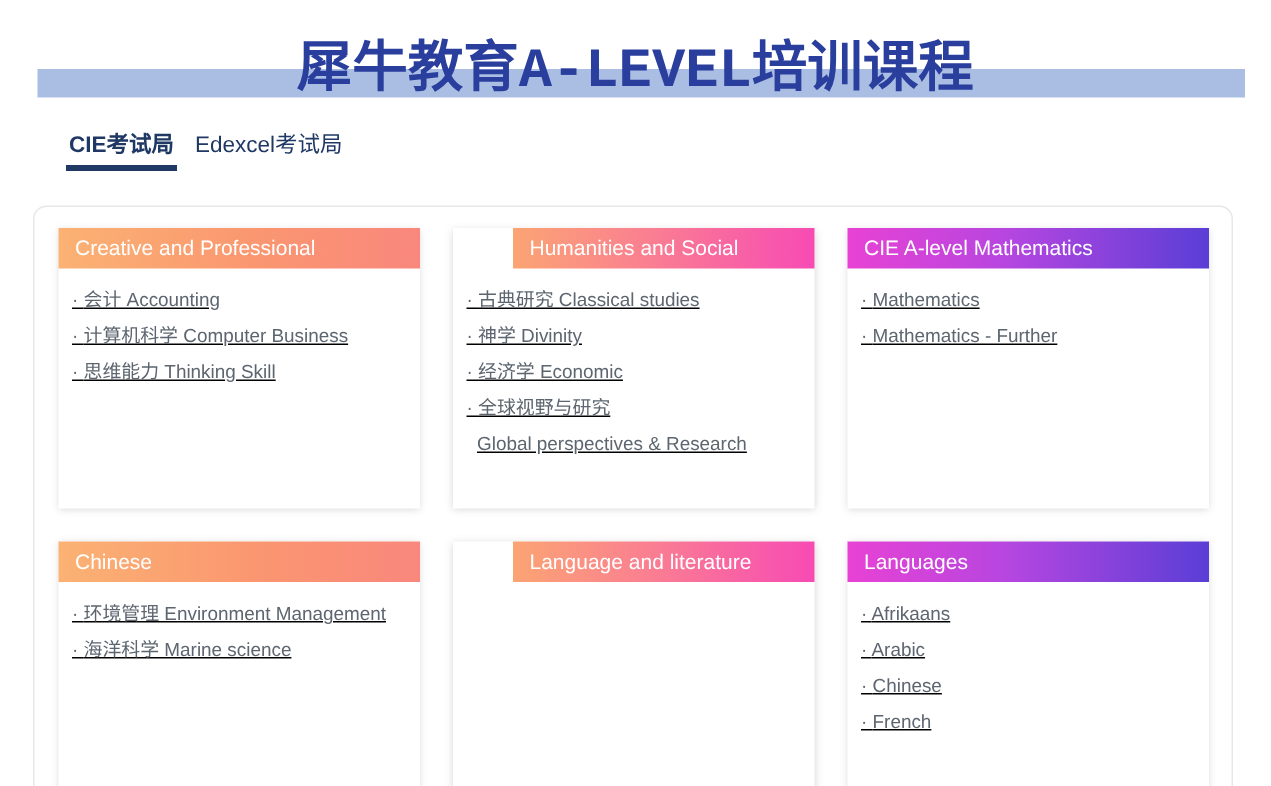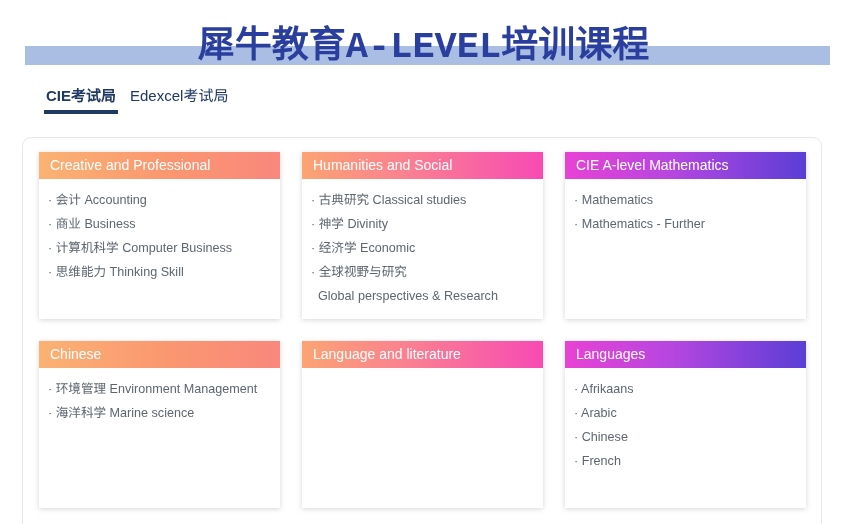--- a/index.html
+++ b/index.html
@@ -106,40 +106,41 @@
   .card-head {
     height: 27px;
     line-height: 27px;
     padding: 0 0 0 11px;
     color: #ffffff;
     font-size: 14px;
     white-space: nowrap;
     overflow: hidden;
   }
   .card-body {
-    height: 140px;
+    height: 160px;
     padding: 9px 8px 0 9px;
     box-sizing: border-box;
+    text-decoration: underline;
   }
   .course {
     font-size: 12.6px;
     color: #5d6670;
     line-height: 24px;
     white-space: nowrap;
   }
   .course .dot {
     color: #5d6670;
   }
   .course.cont {
     padding-left: 7px;
   }
 
   
   .g-orange   { background: linear-gradient(to right, #fbb273 0%, #fa9670 55%, #f9877d 100%); }
-  .g-orangepink { background: linear-gradient(to right, #fba473 0%, #fa7f91 45%, #f74bb4 100%); }
+  .g-orangepink { background: linear-gradient(to right, #fba473 0%, #fa7f91 45%, #f74bb4 100%); margin-left: 40px; }
   .g-pinkblue { background: linear-gradient(to right, #e842d4 0%, #b546e0 45%, #5a3ed6 100%); }
 </style>
 </head>
 <body>
 
 <div class="title-block">
   <div class="title-bar"></div>
   <div class="title-text">犀牛教育A-LEVEL培训课程</div>
 </div>
 
@@ -147,21 +148,20 @@
     <div class="tab active">CIE考试局</div>
     <div class="tab">Edexcel考试局</div>
   </div>
 
 <div class="panel">
   <div class="grid" id="grid-root">
       <div class="card">
         <div class="card-head g-orange">Creative and Professional</div>
         <div class="card-body">
           <div class="course"><span class="dot">· </span><span>会计 Accounting</span></div>
-          <div class="course"><span class="dot">· </span><span>商业 Business</span></div>
           <div class="course"><span class="dot">· </span><span>计算机科学 Computer Business</span></div>
           <div class="course"><span class="dot">· </span><span>思维能力 Thinking Skill</span></div>
         </div>
       </div>
       <div class="card">
         <div class="card-head g-orangepink">Humanities and Social</div>
         <div class="card-body">
           <div class="course"><span class="dot">· </span><span>古典研究 Classical studies</span></div>
           <div class="course"><span class="dot">· </span><span>神学 Divinity</span></div>
           <div class="course"><span class="dot">· </span><span>经济学 Economic</span></div>

